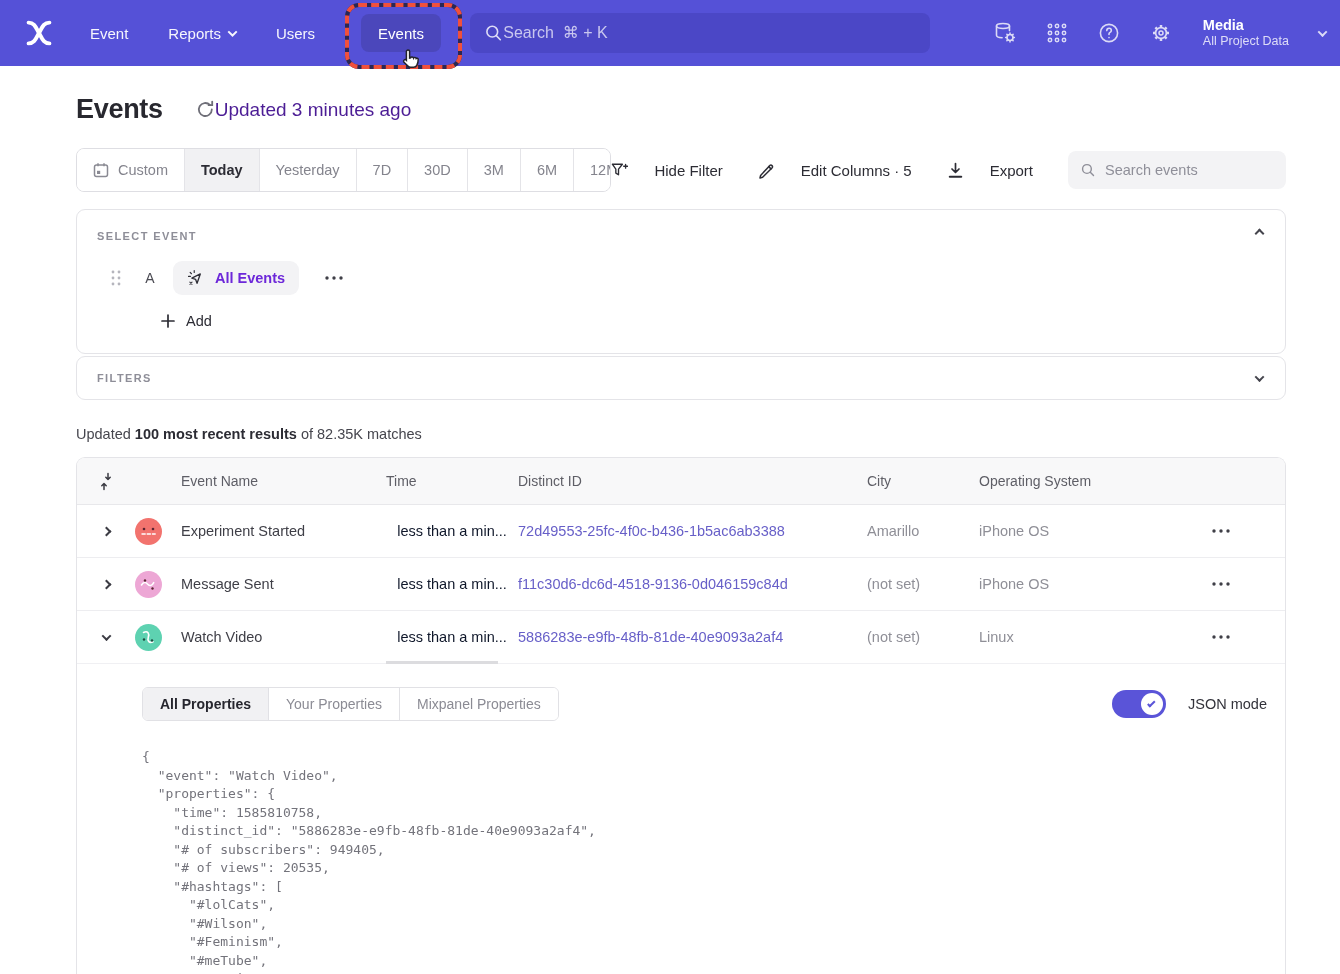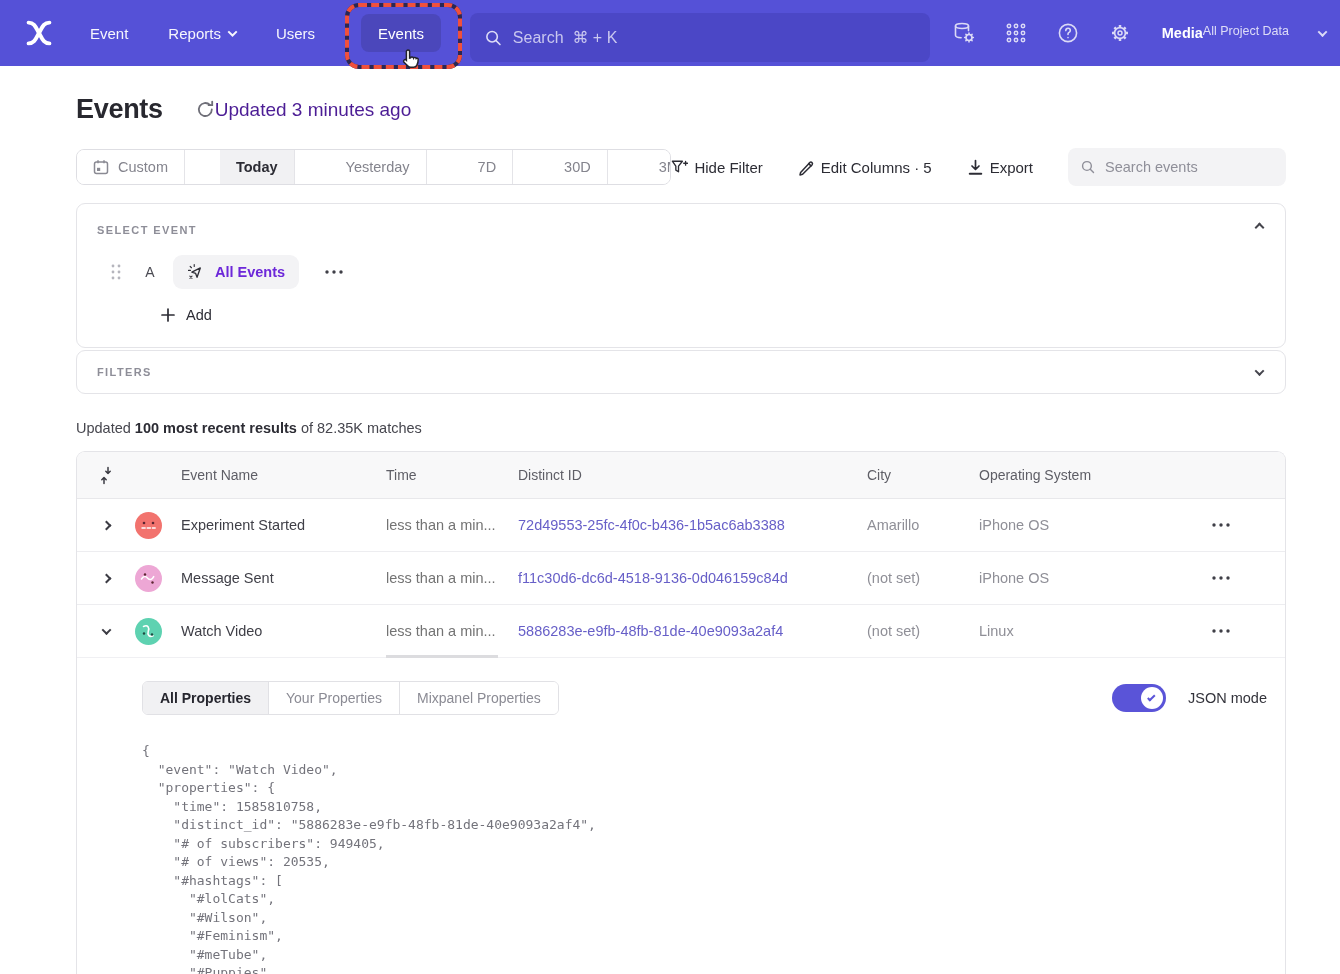--- a/index.html
+++ b/index.html
@@ -13,44 +13,44 @@
   .nav-item { color:rgba(255,255,255,.95); font-size:15px; margin-right:40px; display:flex; align-items:center; gap:8px; white-space:nowrap; }
   .chev { display:inline-block; width:7px; height:7px; border-right:2px solid currentColor; border-bottom:2px solid currentColor; }
   .chev.down { transform:rotate(45deg) translate(-1px,-1px); }
   .chev.up { transform:rotate(-135deg); }
   .chev.right { transform:rotate(-45deg); }
   .events-wrap { position:relative; margin-left:6px; }
   .events-pill { position:relative; z-index:2; height:38px; padding:0 17px; display:flex; align-items:center; background:#4b47bb; border-radius:8px; color:#fff; font-size:15px; }
   .annot-solid { position:absolute; left:-16px; right:-21px; top:-11px; bottom:-17px; border:4px solid #2b2753; border-radius:14px; z-index:1; }
   .annot-dash  { position:absolute; left:-16px; right:-21px; top:-11px; bottom:-17px; border:4px dashed #f0503c; border-radius:14px; z-index:3; }
   .hand-cursor { position:absolute; z-index:4; left:38px; top:33px; width:24px; height:26px; }
-  .nav-search { position:absolute; left:470px; top:13px; width:460px; height:49px; background:#4b47c6; border-radius:8px; display:flex; align-items:center; padding:0 15px; gap:11px; }
+  .nav-search { position:absolute; left:470px; top:13px; width:460px; height:40px; background:#4b47c6; border-radius:8px; display:flex; align-items:center; padding:0 15px; gap:1px; }
   .nav-search input { background:transparent; border:none; outline:none; color:#e8e7fb; font-size:16px; font-family:inherit; width:100%; }
   .nav-search input::placeholder { color:#c9c7ef; opacity:1; }
   .nav-right { position:absolute; right:14px; top:0; height:66px; display:flex; align-items:center; gap:28px; color:#dbdaf6; }
   .nav-icon { width:24px; height:24px; display:block; }
-  .project { display:flex; line-height:1.25; margin-left:2px; }
+  .project { display:flex; flex-direction:column; line-height:1.25; margin-left:2px; }
   .project .pname { color:#fff; font-weight:700; font-size:14.5px; }
   .project .pscope { color:rgba(255,255,255,.8); font-size:12.5px; }
   .proj-chev { color:#dbdaf6; margin-left:2px; }
 
   
   .container { width:1210px; margin:28px 0 0 76px; }
   .title-row { display:flex; align-items:center; }
   .page-title { font-size:27px; font-weight:700; color:#28282f; letter-spacing:-.3px; }
   .refresh-btn { margin-left:33px; width:19px; height:19px; color:#6f6f78; }
   .updated { font-size:19px; color:#4c1d95; }
 
   .controls-row { margin-top:23px; display:flex; align-items:center; }
-  .segmented { display:flex; align-items:stretch; height:36px; border:1px solid #dedee3; border-radius:8px; overflow:hidden; background:#fff;gap:35px; }
+  .segmented { display:flex; align-items:stretch; height:44px; border:1px solid #dedee3; border-radius:8px; overflow:hidden; background:#fff; }
   .seg { display:flex; align-items:center; gap:9px; padding:0 16px; font-size:14.5px; color:#84848d; border-right:1px solid #e4e4e8; background:#fff; white-space:nowrap; }
   .seg:last-child { border-right:none; }
   .seg.active { background:#f1f1f3; color:#2c2c34; font-weight:700; }
   .right-tools { margin-left:auto; display:flex; align-items:center; gap:35px; }
-  .tool-btn { display:flex; align-items:center; gap:6px; font-size:15px; font-weight:500; color:#2c2c34; white-space:nowrap; }
+  .tool-btn { display:flex; align-items:center; gap:26px; font-size:15px; font-weight:500; color:#2c2c34; white-space:nowrap; }
   .tool-icon { width:17px; height:17px; flex:none; }
   .search-events { width:218px; height:38px; background:#f3f3f5; border-radius:8px; display:flex; align-items:center; gap:10px; padding:0 13px; }
   .search-events input { background:transparent; border:none; outline:none; font-size:14.5px; color:#4a4a52; font-family:inherit; width:100%; }
   .search-events input::placeholder { color:#8f8f99; opacity:1; }
 
   
   .qcard { position:relative; margin-top:17px; border:1px solid #e4e4e8; border-radius:9px; padding:20px 20px 24px 20px; background:#fff; }
   .section-label { font-size:11px; font-weight:700; letter-spacing:1.4px; color:#8e8e98; }
   .collapse-chev { position:absolute; right:22px; top:20px; color:#45454d; }
   .event-row { display:flex; align-items:center; margin-top:19px; }
@@ -76,21 +76,21 @@
   .c4 { width:132px; flex:none; }
   .c5 { width:349px; flex:none; }
   .c6 { width:112px; flex:none; }
   .c7 { width:215px; flex:none; }
   .c8 { flex:1; display:flex; align-items:center; }
   .sort-icon { width:14px; height:19px; }
   .row-chev { color:#3c3c44; }
   .avatar { position:relative; width:27px; height:27px; border-radius:50%; flex:none; }
   .avatar svg { position:absolute; inset:0; }
   .ename { color:#3f3f47; }
-  .etime { color:#737373; }
+  .etime { color:#0f172a;text-align:center; }
   .id-link { color:#675fc8; }
   .meta { color:#8f8f97; }
   .row-dots { width:18px; height:4px; margin-left:18px; }
 
   
   .detail { position:relative; padding:23px 18px 0 65px; background:#fff; }
   .detail::before { content:""; position:absolute; top:-3px; left:309px; width:112px; height:3px; background:#dcdcdf; }
   .detail-head { display:flex; align-items:center; }
   .ptabs { display:flex; height:34px; border:1px solid #e1e1e5; border-radius:6px; overflow:hidden; }
   .ptab { display:flex; align-items:center; padding:0 17px; font-size:14px; color:#8b8b94; background:#fff; border-right:1px solid #e1e1e5; white-space:nowrap; }

